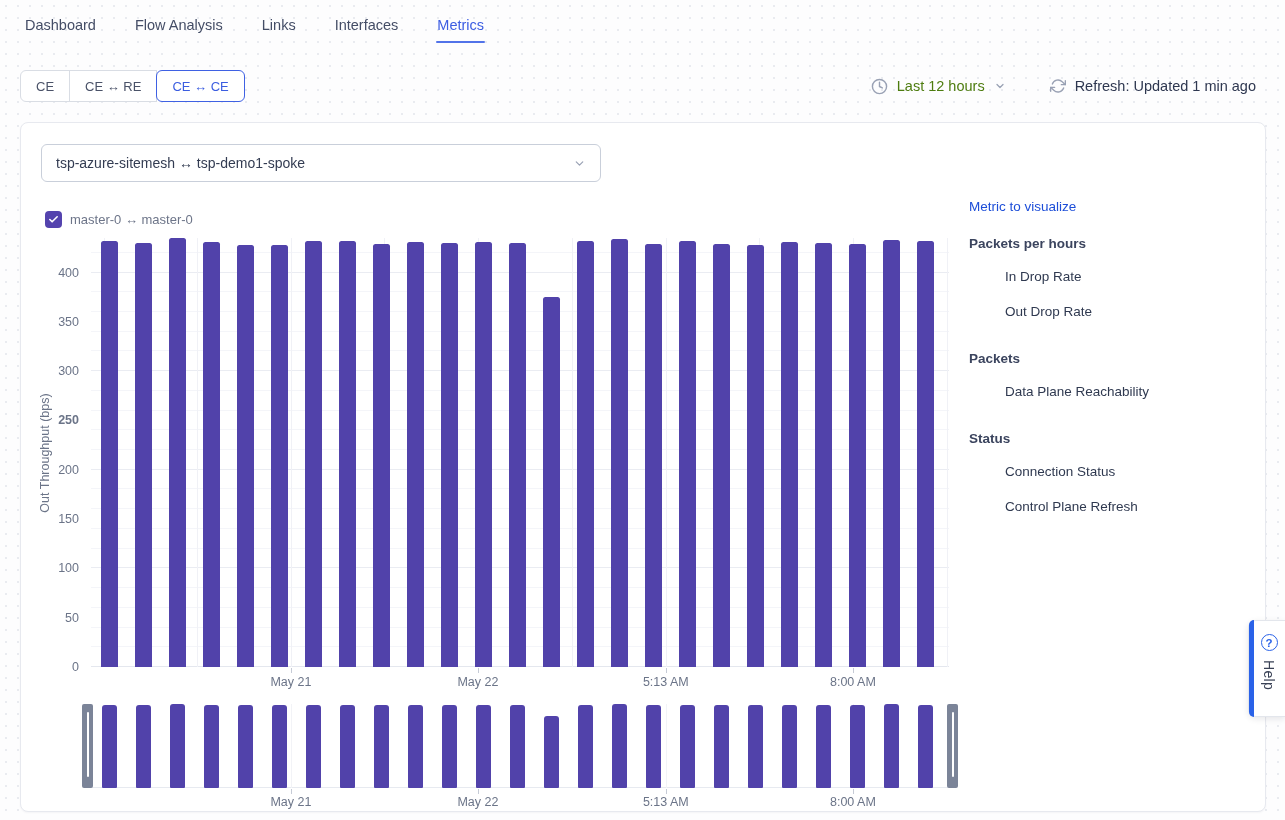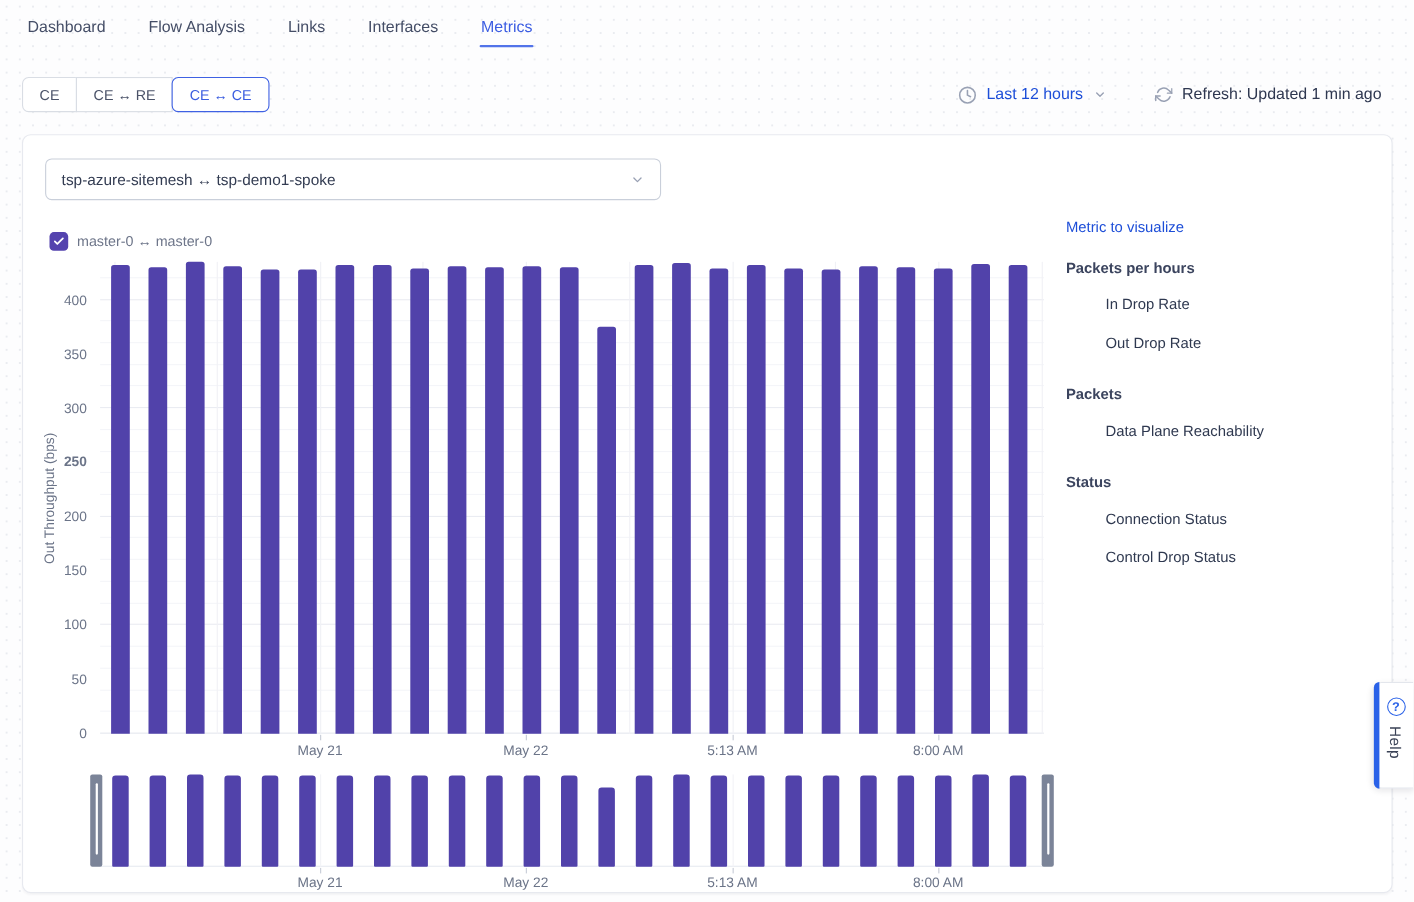--- a/index.html
+++ b/index.html
@@ -18,21 +18,21 @@
   .nav-item { font-size:14.5px; color:#444d66; font-weight:500; cursor:pointer; position:relative; padding:15px 1px 13px; }
   .nav-item.active { color:#3c5de2; font-weight:400; }
   .nav-item.active::after { content:''; position:absolute; left:0; right:0; bottom:3px; height:2.5px; background:#5273e9; border-radius:2px; }
   
   .tabs-row { position:absolute; left:20px; top:70px; height:32px; display:flex; }
   .seg { border:1px solid #d9dde4; background:#fff; color:#4a5268; font-size:13px; padding:0 15px; height:32px; display:flex; align-items:center; margin-left:-1px; cursor:pointer; white-space:nowrap; }
   .seg:first-child { border-radius:6px 0 0 6px; margin-left:0; }
   .seg:last-child { border-radius:0 6px 6px 0; }
   .seg.selected { border:1px solid #3f61e3; color:#3b5de0; border-radius:6px; z-index:2; background:#fff; }
   .controls-right { position:absolute; right:29px; top:70px; height:32px; display:flex; align-items:center; }
-  .time-range { display:flex; align-items:center; gap:9px; font-size:14.5px; color:#1d4ed8; cursor:pointer; }
+  .time-range { display:flex; align-items:center; gap:9px; font-size:14.5px; color:#4d7c0f; cursor:pointer; }
   .refresh { display:flex; align-items:center; gap:9px; font-size:14.5px; color:#2e3750; margin-left:44px; cursor:pointer; }
   .icon-gray { color:#99a1b4; display:flex; align-items:center; }
   
   .card { position:absolute; left:20px; top:122px; width:1246px; height:690px; background:#fff; border:1px solid #e7e9ef; border-radius:8px; box-shadow:0 1px 2px rgba(16,24,40,.04); }
   .select { position:absolute; left:20px; top:21px; width:560px; height:38px; border:1px solid #c9cfda; border-radius:6px; display:flex; align-items:center; justify-content:space-between; padding:0 14px; font-size:14px; color:#333c52; background:#fff; cursor:pointer; }
   .legend-row { position:absolute; left:24px; top:88px; display:flex; align-items:center; gap:8px; cursor:pointer; }
   .checkbox { width:17px; height:17px; border-radius:4px; background:#5443ae; display:flex; align-items:center; justify-content:center; flex:none; }
   .legend-label { font-size:13px; color:#6d7589; }
   
   .yaxis { position:absolute; left:0; top:115px; width:62px; height:429px; }
@@ -261,21 +261,21 @@
         <div class="metric-item">In Drop Rate</div>
         <div class="metric-item">Out Drop Rate</div>
       </div>
       <div class="metric-group">
         <div class="group-header">Packets</div>
         <div class="metric-item">Data Plane Reachability</div>
       </div>
       <div class="metric-group">
         <div class="group-header">Status</div>
         <div class="metric-item">Connection Status</div>
-        <div class="metric-item">Control Drop Status</div>
+        <div class="metric-item">Control Plane Refresh</div>
       </div>
     </div>
 </div>
 
 <div class="help">
   <span class="help-q">?</span>
   <span class="help-label">Help</span>
 </div>
 
 </body></html>

